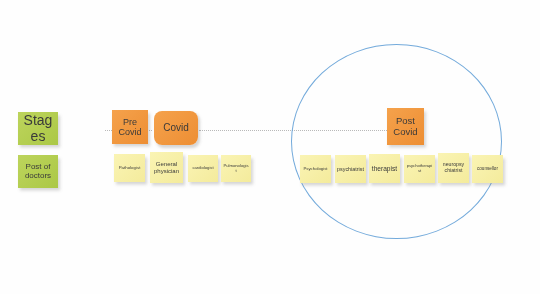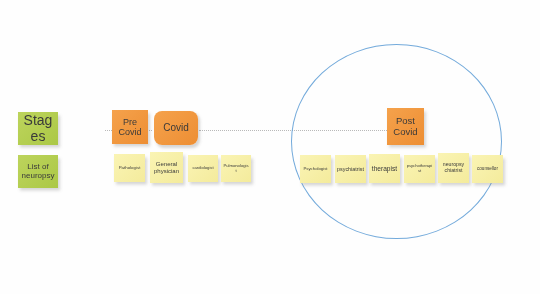--- a/index.html
+++ b/index.html
@@ -80,21 +80,21 @@
 
   <div class="connector" style="left:199px; top:130px; width:188px;"></div>
 
   <div class="highlight-circle" style="left:291px; top:44px; width:211px; height:195px;"></div>
 
   <div class="note green" style="left:18px; top:112px; width:40px; height:33px; font-size:14px;text-align:center;">
     <span class="note-text">Stages</span>
   </div>
 
   <div class="note green" style="left:18px; top:155px; width:40px; height:33px; font-size:8px;">
-    <span class="note-text">List of neuropsy</span>
+    <span class="note-text">Post of doctors</span>
   </div>
 
   <div class="note orange" style="left:68px; top:110px; width:36px; height:34px; font-size:9px;margin-left:44px;">
     <span class="note-text">Pre Covid</span>
   </div>
 
   <div class="note orange" style="left:154px; top:111px; width:44px; height:34px; font-size:10px;border-radius:8px;">
     <span class="note-text">Covid</span>
   </div>
 

